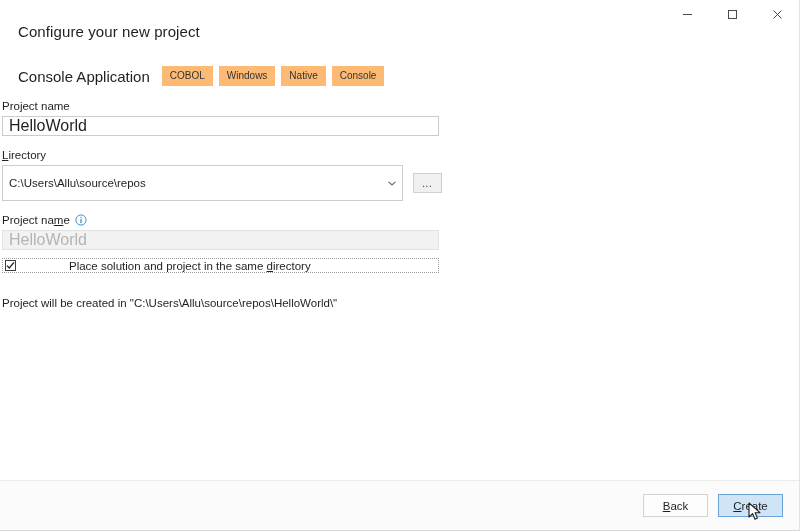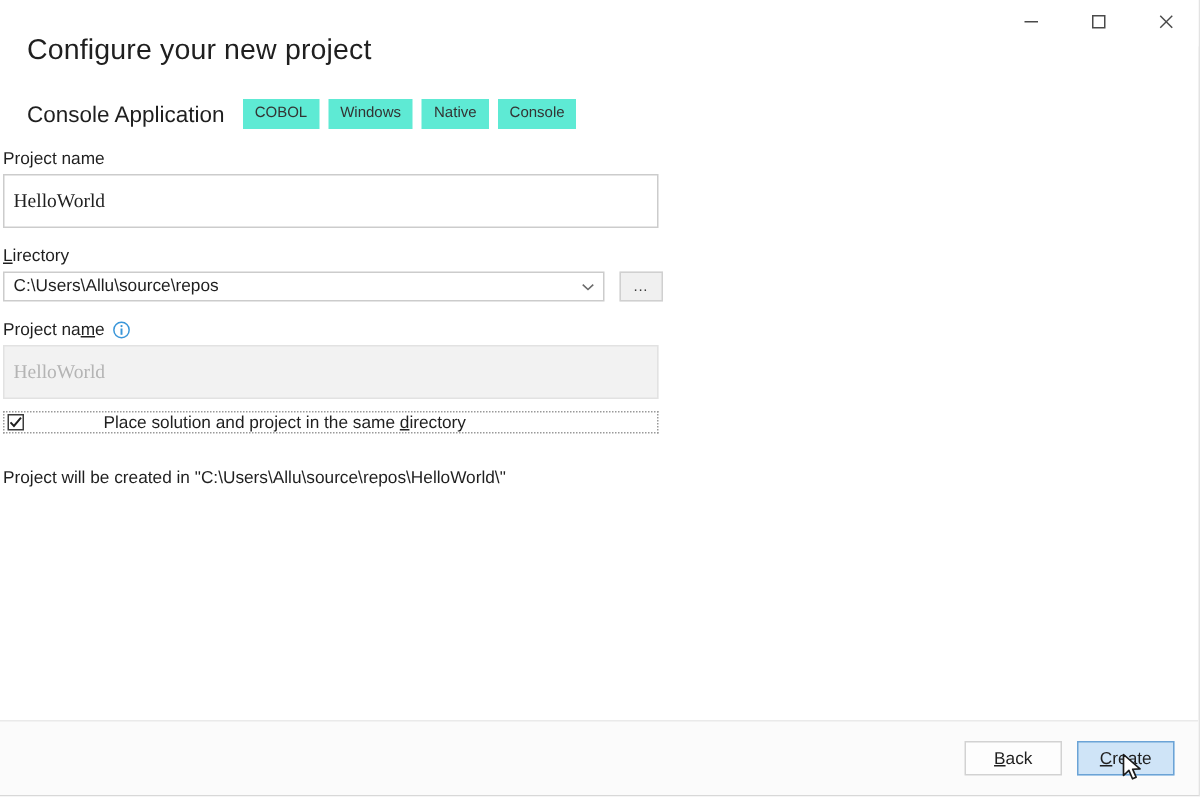--- a/index.html
+++ b/index.html
@@ -47,21 +47,21 @@
     padding: 0;
     cursor: default;
   }
   .winbtn svg { display: block; }
 
   
   .page-title {
     position: absolute;
     left: 18px;
     top: 23px;
-    font-size: 19px;
+    font-size: 15px;
     color: #1f1f1f;
     font-weight: 400;
     letter-spacing: 0.1px;
     white-space: nowrap;
   }
 
   .subhead {
     position: absolute;
     left: 18px;
     top: 66px;
@@ -71,21 +71,21 @@
   }
   .subhead-title {
     font-size: 15px;
     color: #1f1f1f;
     font-weight: 400;
     margin-right: 12px;
     text-align: center;
   }
   .tag {
     display: inline-block;
-    background: #5eead4;
+    background: #fdba74;
     color: #333333;
     font-size: 10px;
     line-height: 1;
     padding: 5px 8px 5px 8px;
     margin-right: 6px;
     border-radius: 0;
     white-space: nowrap;
   }
 
   
@@ -100,26 +100,26 @@
     color: #1f1f1f;
     margin-bottom: 4px;
     display: flex;
     align-items: center;
     white-space: nowrap;
   }
   .field-label u { text-decoration: underline; }
 
   .txtbox {
     width: 437px;
-    height: 36px;
+    height: 20px;
     box-sizing: border-box;
     border: 1px solid #cccccc;
     background: #ffffff;
-    font-family: Liberation Serif, serif;
-    font-size: 13px;
+    font-family: Liberation Sans, sans-serif;
+    font-size: 16px;
     color: #1f1f1f;
     padding: 0 0 0 6px;
     line-height: 18px;
     outline: none;
     border-radius: 0;
   }
   .txtbox:disabled,
   .txtbox.disabled {
     background: #f2f2f2;
     border: 1px solid #e2e2e2;
@@ -128,21 +128,21 @@
 
   .row-gap { height: 13px; }
 
   .combo-row {
     display: flex;
     align-items: center;
   }
   .combo {
     position: relative;
     width: 437px;
-    height: 20px;
+    height: 36px;
     box-sizing: border-box;
     border: 1px solid #cccccc;
     background: #ffffff;
     display: flex;
     align-items: center;
   }
   .combo-value {
     font-size: 11.5px;
     color: #1f1f1f;
     padding-left: 6px;

